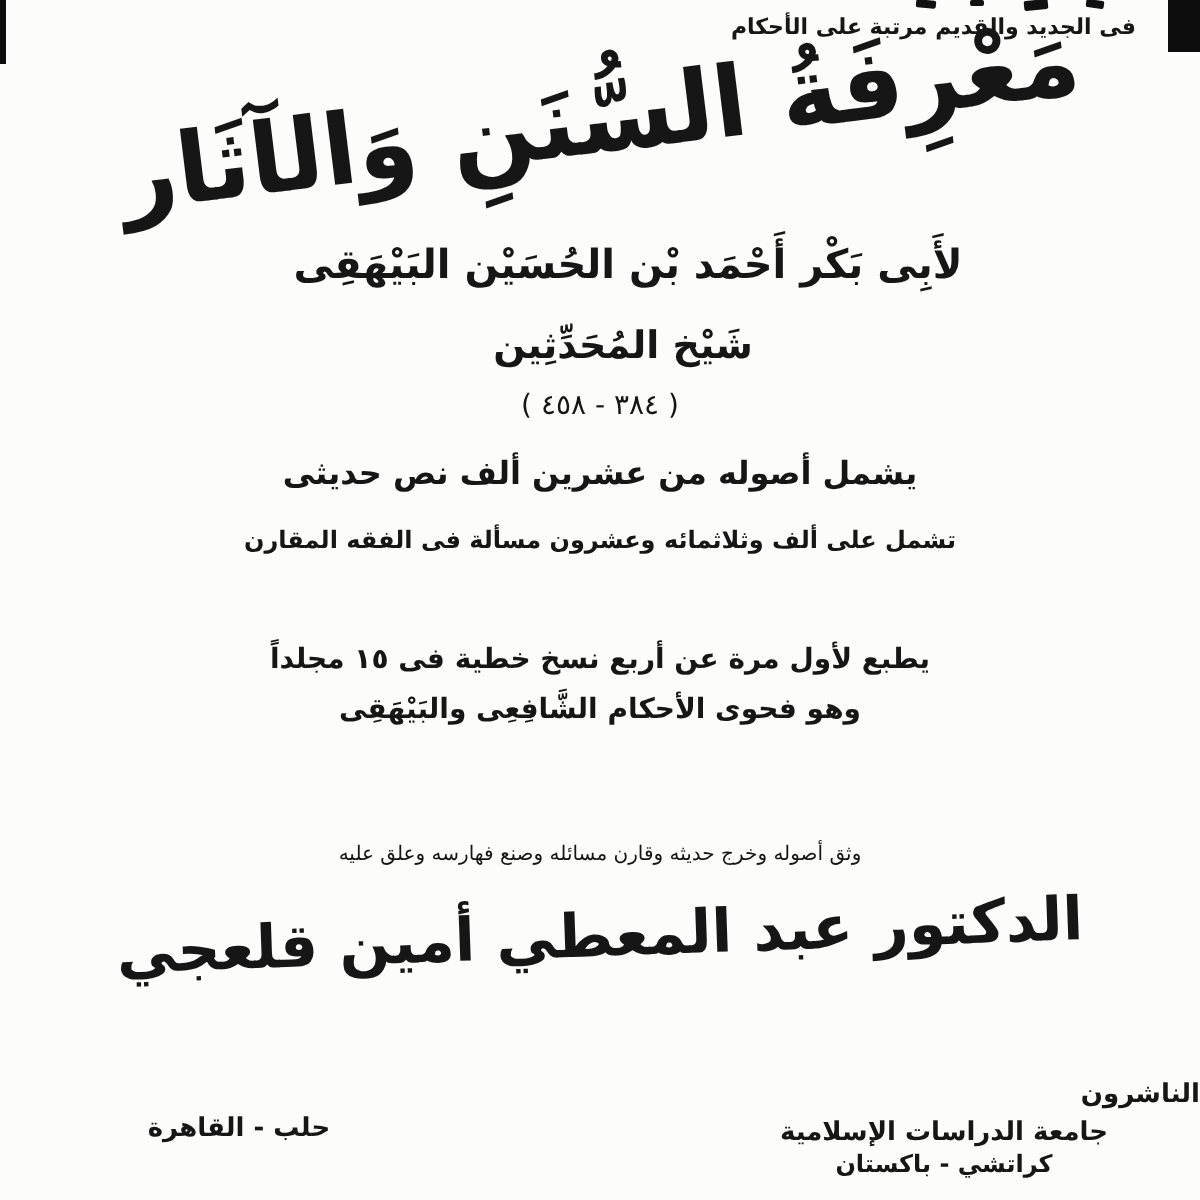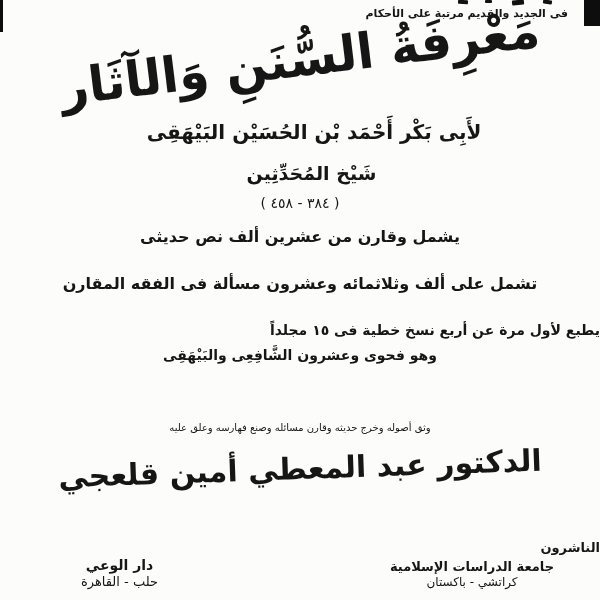--- a/index.html
+++ b/index.html
@@ -30,35 +30,35 @@
   .main-title{
     top:32px;
     font-size:49px;font-weight:bold;
     transform:rotate(-7deg);
     letter-spacing:-1px;
   }
   .byline{ top:121px; font-size:20px; font-weight:bold;padding-left:28px; }
   .epithet{ top:163px; font-size:19px; font-weight:bold;padding-left:23px; }
   .dates{ top:195px; font-size:14px; }
   .desc1{ top:228px; font-size:16px; font-weight:bold; }
-  .desc2{ top:264px; font-size:16px; font-weight:600;margin-top:11px; }
-  .ed1{ top:322px; font-size:14px; font-weight:bold;text-align:right; }
+  .desc2{ top:264px; font-size:12px; font-weight:600; }
+  .ed1{ top:322px; font-size:14px; font-weight:bold; }
   .ed2{ top:347px; font-size:14px; font-weight:bold; }
   .credit{ top:422px; font-size:10px;text-align:center; }
   .editor-name{
     top:452px; font-size:30px; font-weight:bold;
     transform:rotate(-2deg);
   }
   .publishers-heading{ top:541px; font-size:13px; font-weight:bold;text-align:right; }
   .pub-block{ position:absolute; text-align:center; }
   .pub-left{ right:auto; left:32px; top:557px; width:175px; }
   .pub-right{ right:28px; top:559px; width:200px; }
   .pub-name{ font-size:14px; font-weight:bold; line-height:1.2; }
   .pub-right .pub-name{ font-size:13px; }
-  .pub-loc{ font-size:13px; font-weight:normal; line-height:1.3; }
+  .pub-loc{ font-size:13px; font-weight:bold; line-height:1.3; }
   .pub-right .pub-loc{ font-size:12px; }
   
   .edge-left{
     position:absolute;left:0;top:0;width:3px;height:32px;background:#0d0d0d;
   }
   .edge-right{
     position:absolute;right:0;top:0;width:16px;height:26px;background:#0d0d0d;
   }
   .frag{ position:absolute;background:#111;border-radius:1px; }
   .frag1{ top:0;right:48px;width:9px;height:4px;transform:rotate(8deg); }
@@ -79,33 +79,32 @@
   <div class="frag frag4"></div>
 
   <div class="top-note">فى الجديد والقديم مرتبة على الأحكام</div>
 
   <div class="centered main-title">مَعْرِفَةُ السُّنَنِ وَالآثَار</div>
 
   <div class="centered byline">لأَبِى بَكْر أَحْمَد بْن الحُسَيْن البَيْهَقِى</div>
   <div class="centered epithet">شَيْخ المُحَدِّثِين</div>
   <div class="centered dates">( ٣٨٤ - ٤٥٨ )</div>
 
-  <div class="centered desc1">يشمل وقارن من عشرين ألف نص حديثى</div>
+  <div class="centered desc1">يشمل أصوله من عشرين ألف نص حديثى</div>
   <div class="centered desc2">تشمل على ألف وثلاثمائه وعشرون مسألة فى الفقه المقارن</div>
 
   <div class="centered ed1">يطبع لأول مرة عن أربع نسخ خطية فى ١٥ مجلداً</div>
-  <div class="centered ed2">وهو فحوى وعشرون الشَّافِعِى والبَيْهَقِى</div>
+  <div class="centered ed2">وهو فحوى الأحكام الشَّافِعِى والبَيْهَقِى</div>
 
   <div class="centered credit">وثق أصوله وخرج حديثه وقارن مسائله وصنع فهارسه وعلق عليه</div>
   <div class="centered editor-name">الدكتور عبد المعطي أمين قلعجي</div>
 
   <div class="centered publishers-heading">الناشرون</div>
 
   <div class="pub-block pub-left">
-    <div class="pub-name">دار الوعي</div>
     <div class="pub-loc">حلب - القاهرة</div>
   </div>
 
   <div class="pub-block pub-right">
     <div class="pub-name">جامعة الدراسات الإسلامية</div>
     <div class="pub-loc">كراتشي - باكستان</div>
   </div>
 
 </div>
 

